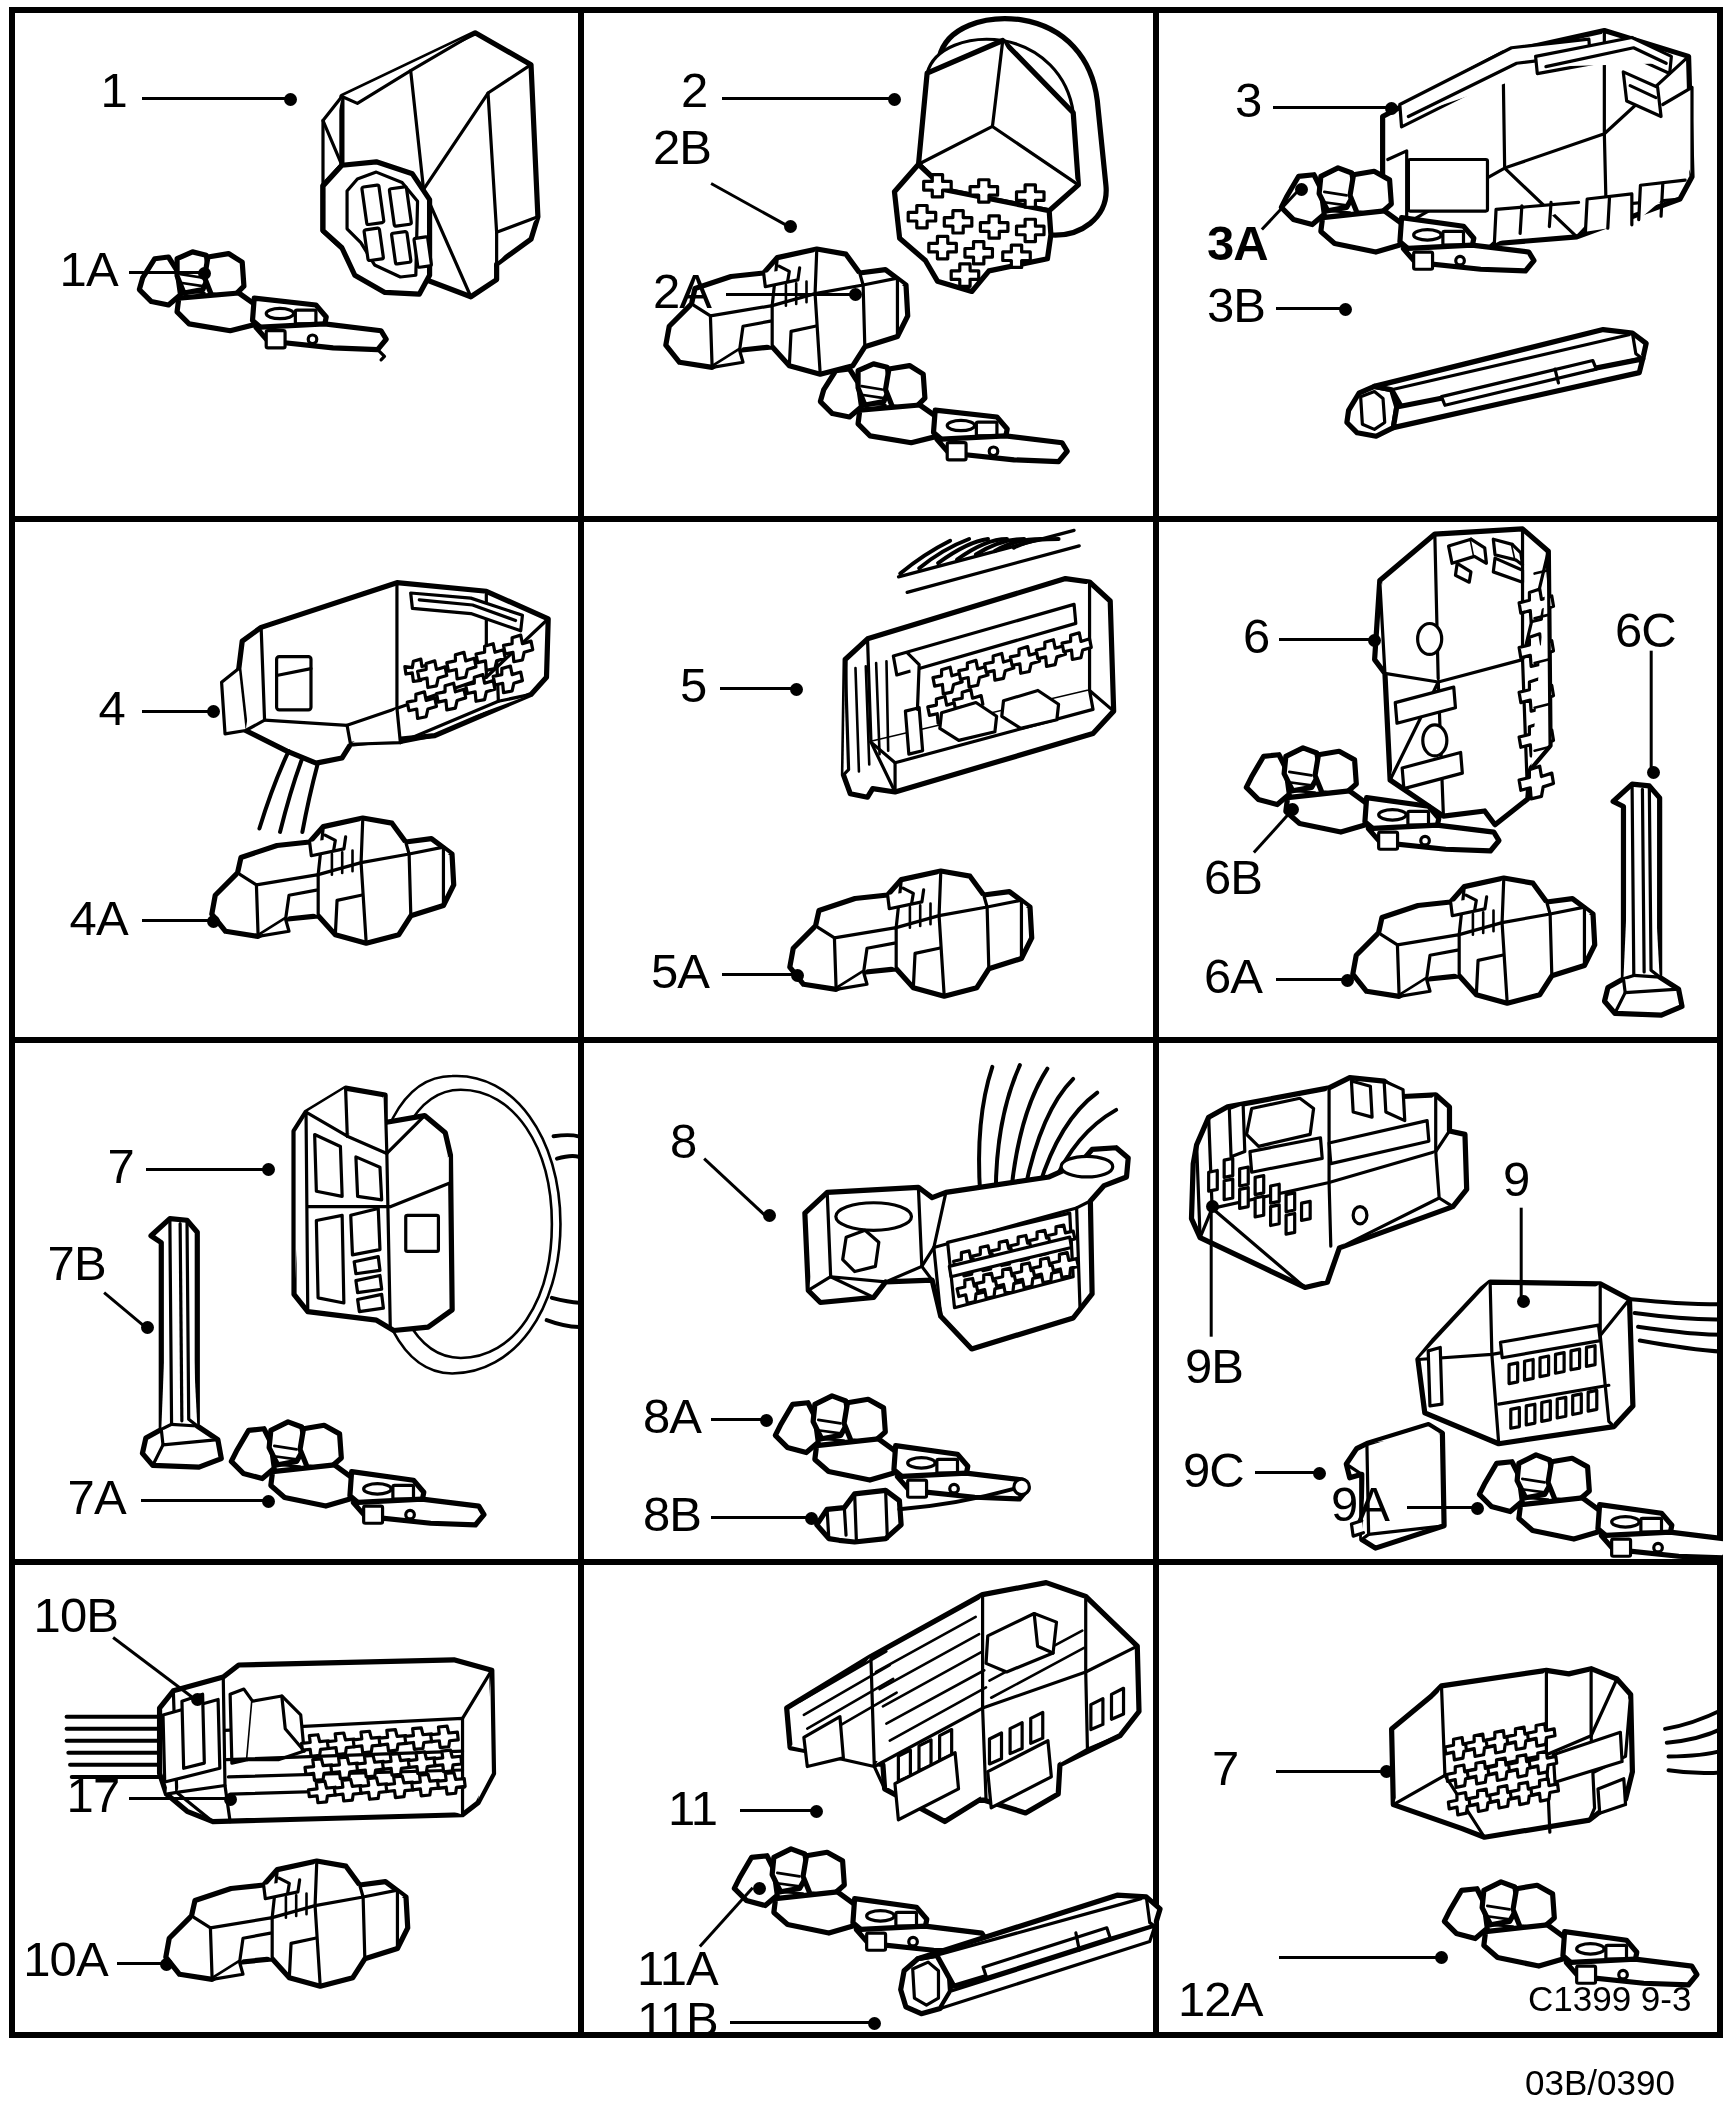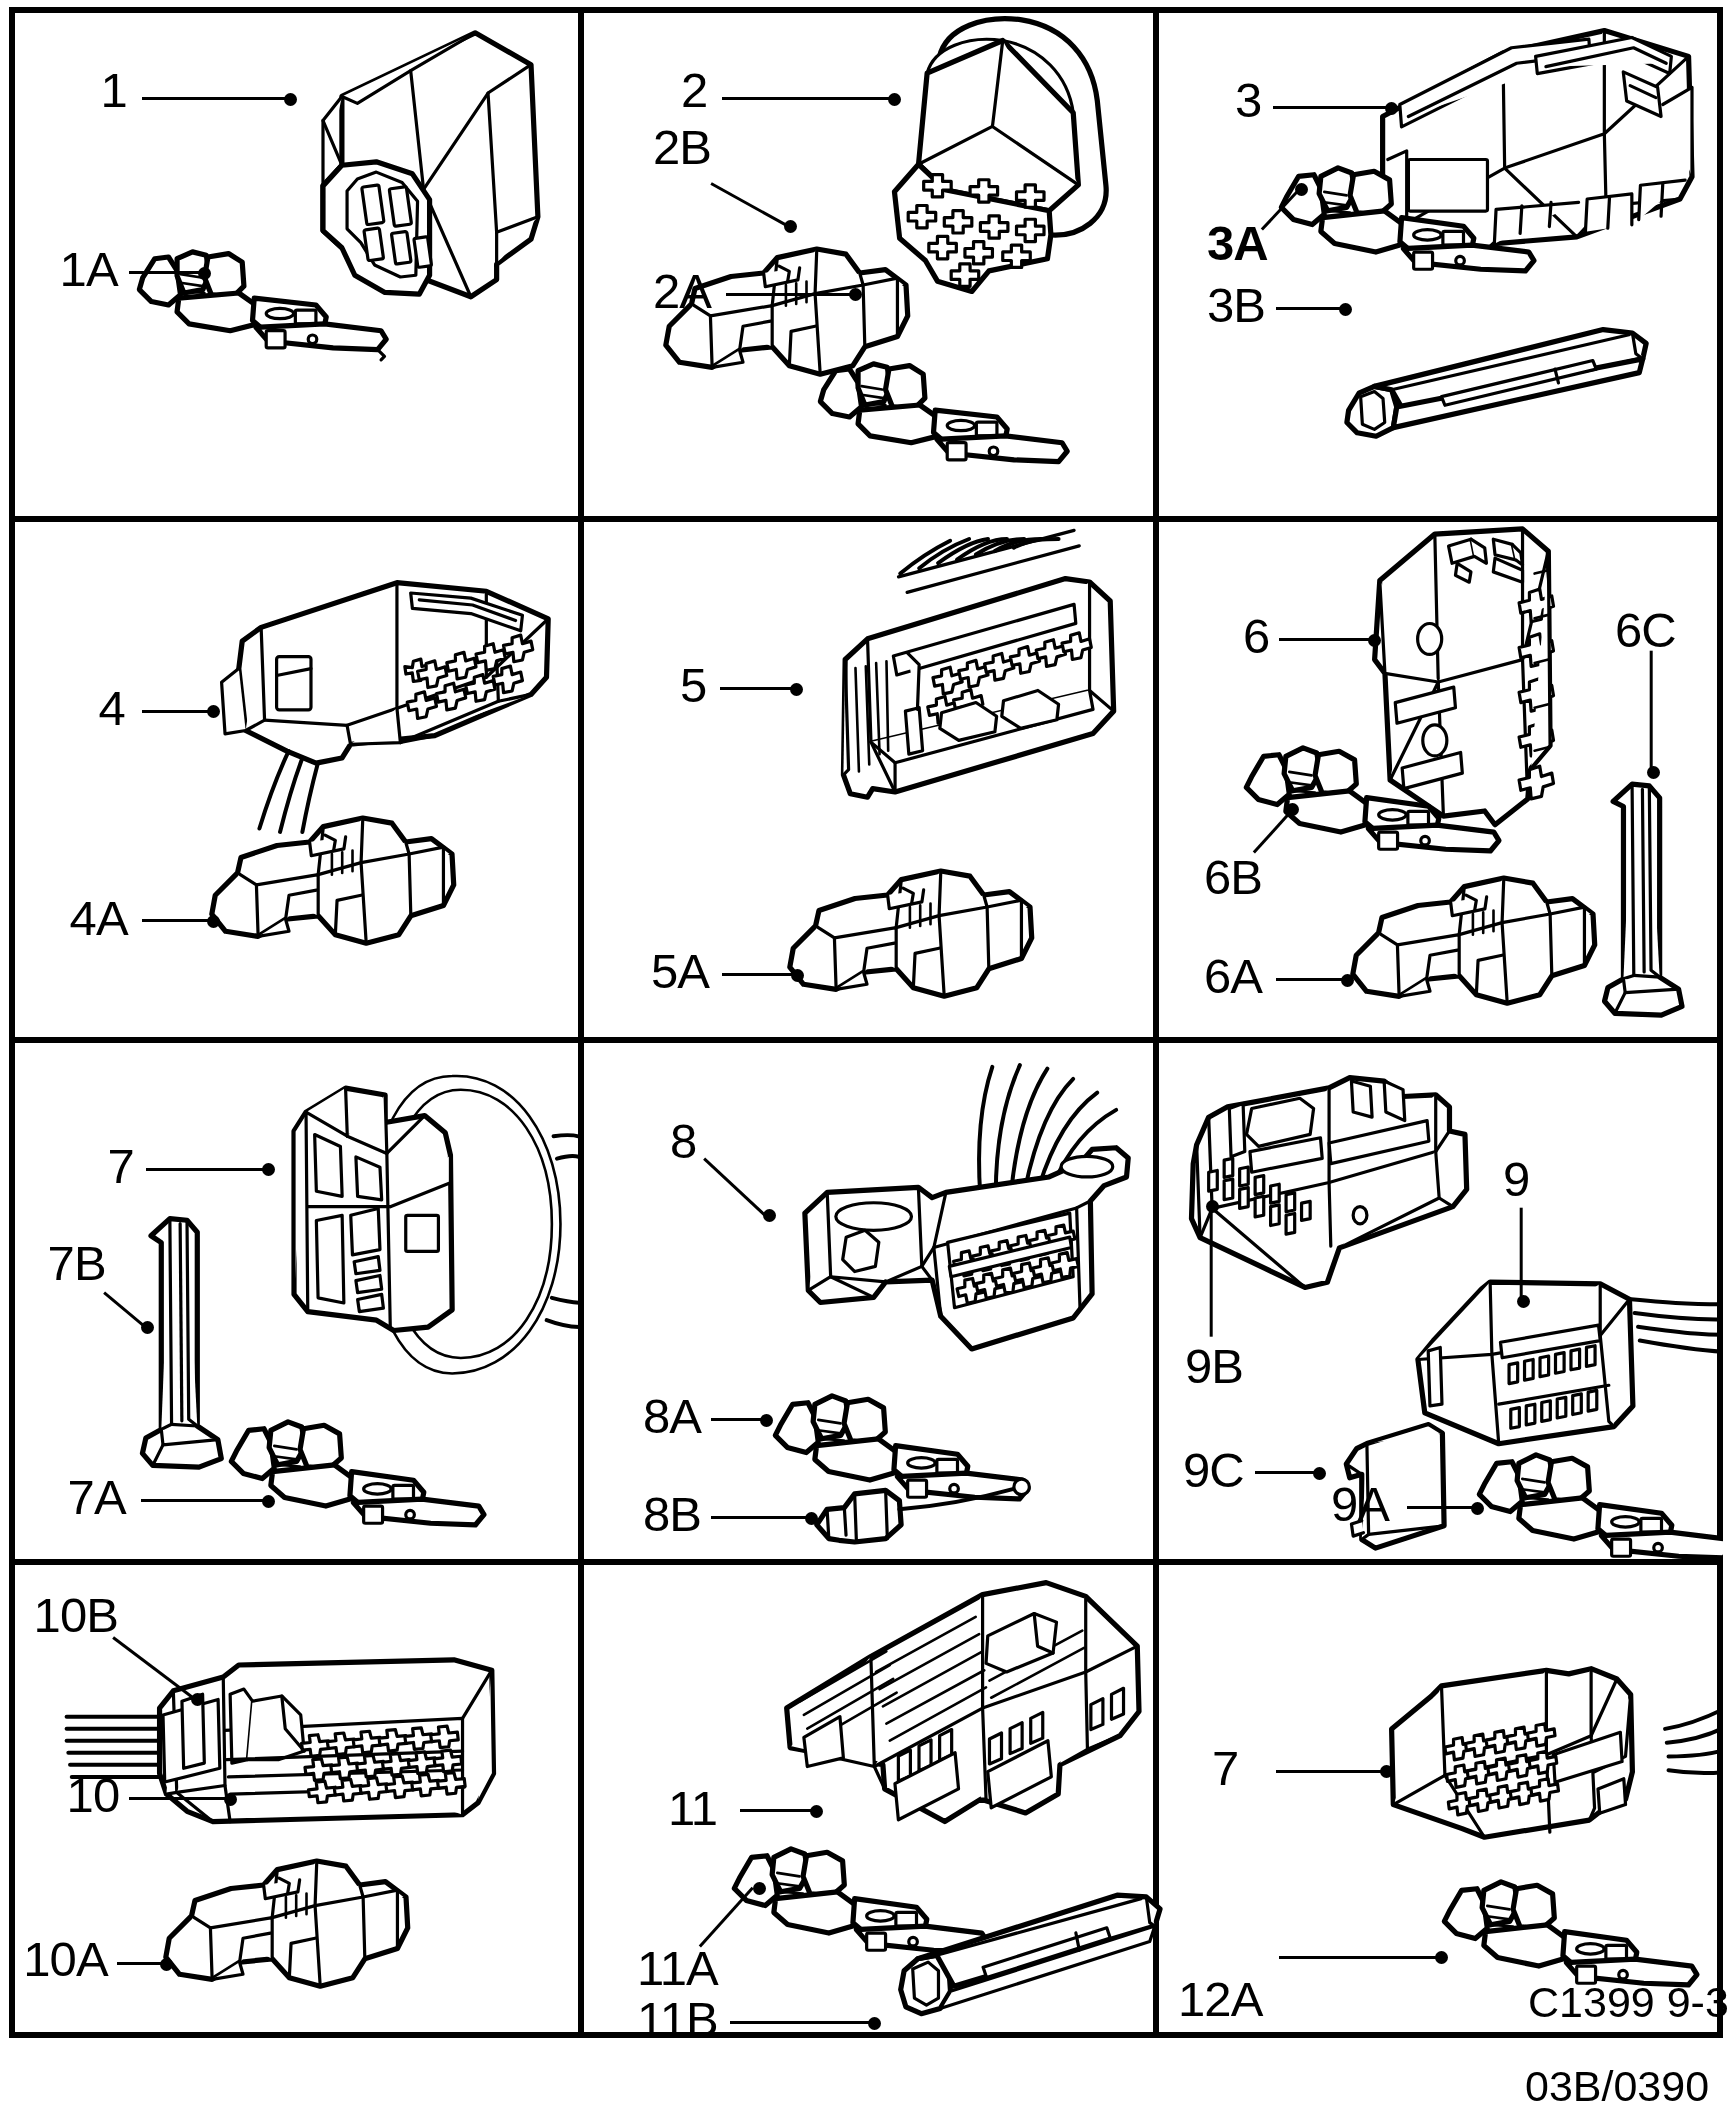--- a/index.html
+++ b/index.html
@@ -23,21 +23,21 @@
 
   
   svg.art{position:absolute;overflow:visible;}
   svg.art *{vector-effect:non-scaling-stroke;}
   .st{fill:#fff;stroke:#000;stroke-width:3.2;stroke-linejoin:round;stroke-linecap:round;}
   .stT{fill:#fff;stroke:#000;stroke-width:5.2;stroke-linejoin:round;stroke-linecap:round;}
   .stn{fill:none;stroke:#000;stroke-width:2.6;stroke-linejoin:round;stroke-linecap:round;}
   .wire{fill:none;stroke:#000;stroke-width:4;stroke-linecap:round;}
 
   
-  .foot{position:absolute;font-size:43px;line-height:1;white-space:nowrap;text-align:center;}
+  .foot{position:absolute;font-size:35px;line-height:1;white-space:nowrap;text-align:center;}
 </style>
 </head>
 <body>
 
 <div id="sheet">
 
   <div class="grid-frame"></div>
   <div class="vline" style="left:578px"></div>
   <div class="vline" style="left:1153px"></div>
   <div class="hline" style="top:516px"></div>
@@ -709,21 +709,21 @@
       <path class="st" d="M120 42 L122 58 L160 50 L162 36"></path>
       <path class="st" d="M138 34 L150 40 L148 52"></path>
       <path class="stn" d="M146 56 L146 80 M158 54 L158 78 M170 52 L170 76"></path>
       <path class="st" d="M92 132 L96 104 L128 98"></path>
       <path class="st" d="M60 152 L96 146 L92 132"></path>
       <path class="st" d="M150 150 L152 110 L180 104"></path>
     </svg>
     <div class="lbl" style="left:19px;top:26px;">10B</div>
     <div class="leader" style="left:98px;top:71px;width:105px;transform:rotate(37deg);"></div>
     <div class="dot" style="left:182px;top:134px;"></div>
-    <div class="lbl" style="left:52px;top:206px;">10</div>
+    <div class="lbl" style="left:52px;top:206px;">17</div>
     <div class="leader" style="left:114px;top:232px;width:102px;"></div>
     <div class="dot" style="left:215px;top:234px;"></div>
     <div class="lbl" style="left:8.6px;top:370px;">10A</div>
     <div class="leader" style="left:102px;top:397px;width:50px;"></div>
     <div class="dot" style="left:151px;top:399px;"></div>
   </div>
 
   <div class="panel" style="left:584px;top:1565px;width:564px;height:469px;margin-left:20px;">
     <svg class="art" style="left:172px;top:8.6px;" width="396" height="275" viewBox="0 0 460 320">
       <path class="stT" d="M12 156 L110 96 L240 24 L314 10 L360 26 L420 84 L422 160 L400 188 L330 222 L328 256 L290 278 L238 262 L196 288 L126 250 L124 222 L16 202 Z"></path>

